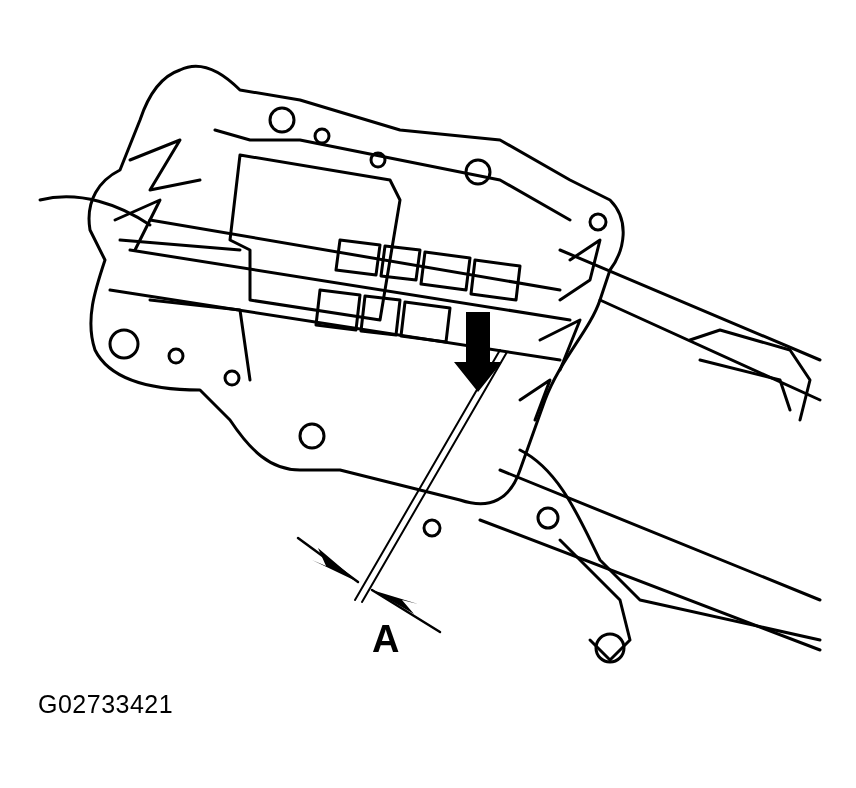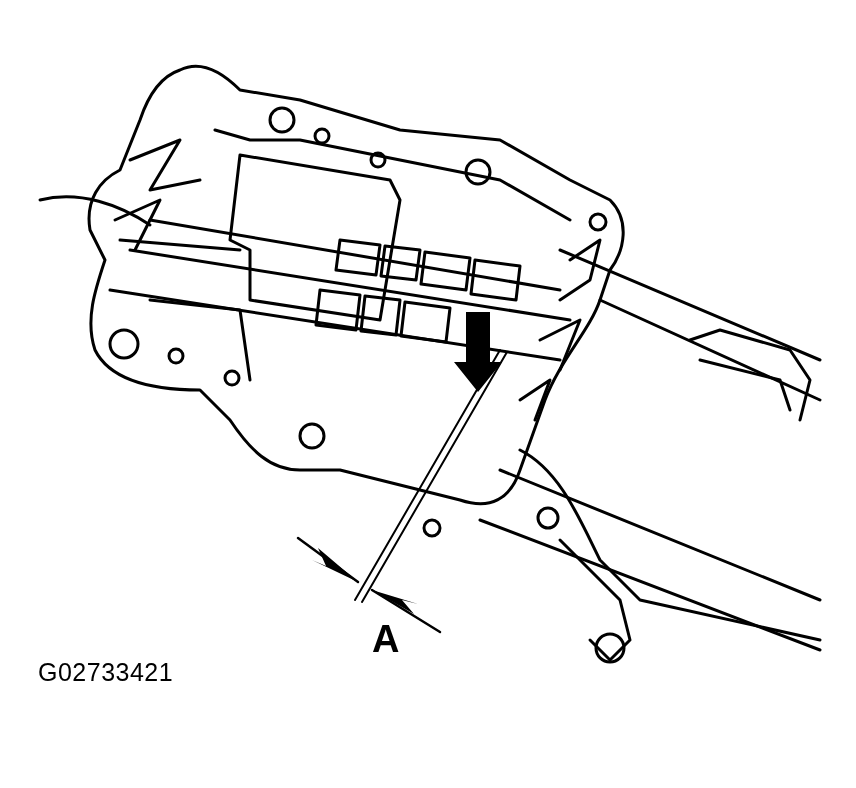--- a/index.html
+++ b/index.html
@@ -1,19 +1,19 @@
 <!DOCTYPE html>
 <html><head>
 <meta charset="utf-8">
 <style>
   html, body { margin:0; padding:0; background:#ffffff; }
   body { width:856px; height:788px; position:relative; overflow:hidden; font-family:"Liberation Sans", sans-serif; }
   #diagram { position:absolute; left:0; top:0; width:856px; height:788px; }
   .label-a { position:absolute; left:372px; top:618px; font-size:38px; font-weight:bold; color:#000; font-family:"Liberation Sans", sans-serif; }
-  .figure-id { position:absolute; left:38px; top:658px; font-size:25px; color:#000; font-family:"Liberation Sans", sans-serif; letter-spacing:0.5px; }
+  .figure-id { position:absolute; left:38px; top:690px; font-size:25px; color:#000; font-family:"Liberation Sans", sans-serif; letter-spacing:0.5px; }
 </style>
 </head>
 <body>
 
 <svg id="diagram" viewBox="0 0 856 788" xmlns="http://www.w3.org/2000/svg">
   <g fill="none" stroke="#000" stroke-width="3" stroke-linejoin="round" stroke-linecap="round">
 
     <g>
       <path d="M40 200 C80 190 120 205 150 225"></path>
       <path d="M560 250 L820 360"></path>

